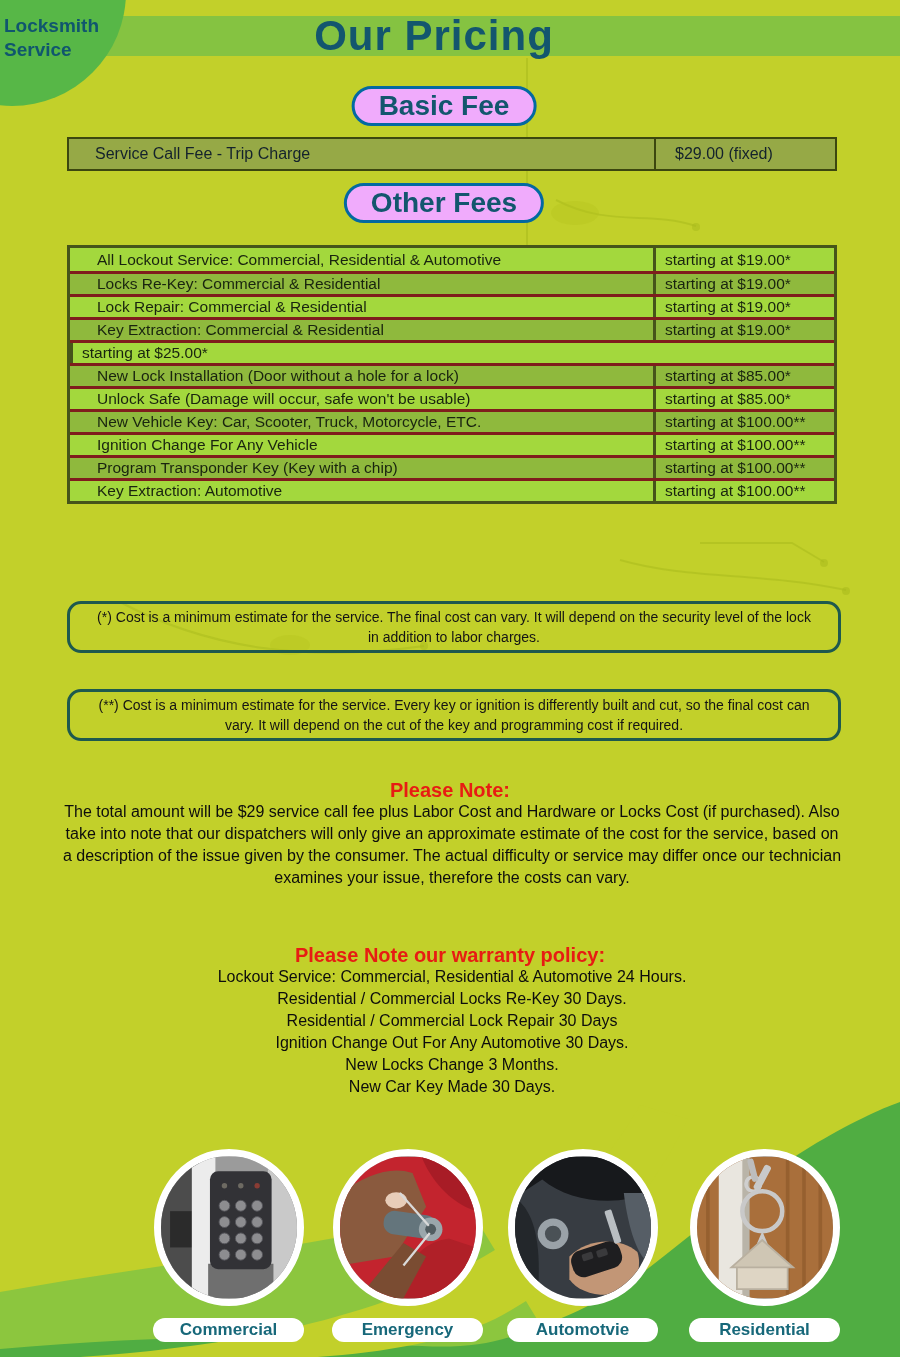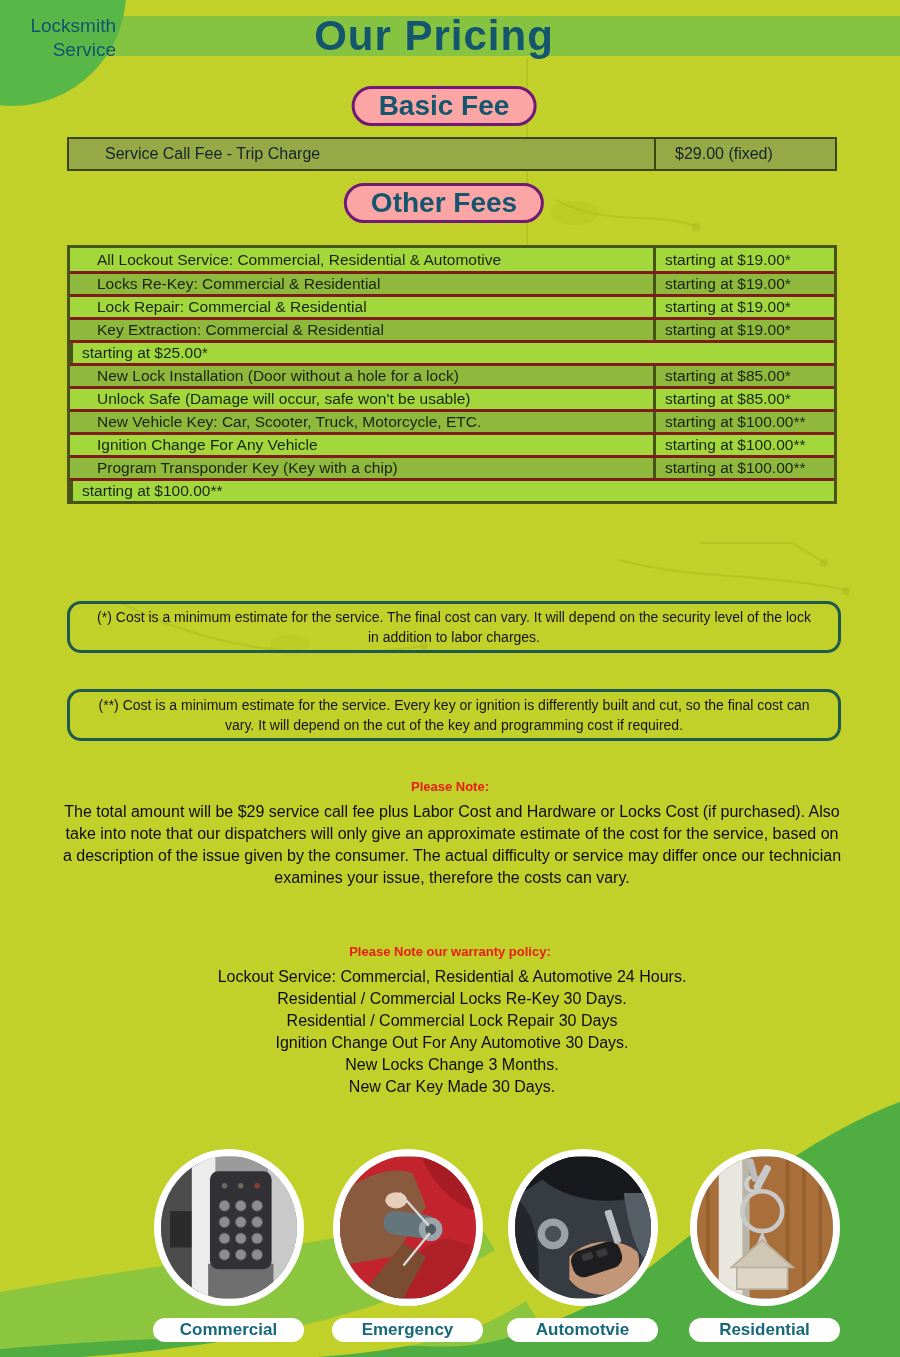--- a/index.html
+++ b/index.html
@@ -9,56 +9,56 @@
     background:#c2d02a;
     font-family:"Liberation Sans", sans-serif;
   }
   #decor-svg, #bottom-svg { position:absolute; left:0; z-index:0; pointer-events:none; }
   #decor-svg { top:0; }
   #bottom-svg { top:1057px; }
 
   #band { position:absolute; top:16px; left:0; width:900px; height:40px; background:#85c341; z-index:1; }
   #brand-circle { position:absolute; left:-102px; top:-122px; width:228px; height:228px;
     border-radius:50%; background:#57b747; z-index:2; }
-  #brand-text { position:absolute; left:4px; top:14px; width:112px; text-align:right;
-    color:#10566e; font-weight:normal; font-size:19px; line-height:24px; z-index:3; }
+  #brand-text { position:absolute; left:4px; top:14px; width:112px; text-align:left;
+    color:#10566e; font-weight:bold; font-size:19px; line-height:24px; z-index:3; }
 
   #page-title { position:absolute; top:12px; left:0; width:868px; text-align:center;
     color:#13566e; font-size:42px; font-weight:800; letter-spacing:1px; z-index:2; }
 
   .section-pill { position:absolute; left:444px; transform:translateX(-50%);
-    background:#fca5a5; border:3px solid #701a75; border-radius:26px;
+    background:#f0abfc; border:3px solid #0369a1; border-radius:26px;
     color:#13566e; font-size:28px; font-weight:bold; padding:1px 24px; white-space:nowrap; z-index:2; }
   #basic-pill { top:86px; }
   #other-pill { top:183px; }
 
   #basic-table { position:absolute; left:67px; top:137px; width:770px; height:34px;
     border:2px solid #3c470f; background:#96a946; display:flex; align-items:stretch;
     font-size:16px; color:#14222c; z-index:2; }
-  #basic-table .svc { flex:1; display:flex; align-items:center; padding-left:36px; }
+  #basic-table .svc { flex:1; display:flex; align-items:center; padding-left:26px; }
   #basic-table .prc { width:181px; border-left:2px solid #3c470f; display:flex; align-items:center; padding-left:19px; }
 
   #other-table { position:absolute; left:67px; top:245px; width:770px;
     border:3px solid #46541a; z-index:2; }
   #other-table .row { display:flex; align-items:stretch; height:23px;
     font-size:15.5px; color:#19240f; border-top:3px solid #7f1d1d; }
   #other-table .row:first-child { border-top:none; }
   #other-table .row.bright { background:#a3d83d;text-align:center; }
   #other-table .row.olive  { background:#8fb93d; }
   #other-table .svc { flex:1; display:flex; align-items:center; padding-left:27px; }
   #other-table .prc { width:181px; border-left:3px solid #46541a; display:flex; align-items:center; padding-left:9px; }
 
   .note-box { position:absolute; left:67px; width:774px; border:3px solid #1e594e;
     border-radius:14px; text-align:center; font-size:14px; color:#141414;
     line-height:20px; padding:3px 22px; z-index:2; }
   #note-box-1 { top:601px; }
   #note-box-2 { top:689px; }
 
   .red-heading { position:absolute; left:0; width:900px; text-align:center;
-    color:#e71c13; font-weight:bold; font-size:13px; z-index:2; }
+    color:#e71c13; font-weight:bold; font-size:20px; z-index:2; }
   #please-note-heading { top:779px; }
   #warranty-heading { top:944px; }
 
   #please-note-body { position:absolute; top:801px; left:62px; width:780px;
     text-align:center; font-size:16px; line-height:22px; color:#0d0d0d; z-index:2; }
   #warranty-list { position:absolute; top:966px; left:62px; width:780px;
     text-align:center; font-size:16px; line-height:22px; color:#0d0d0d; z-index:2; }
 
   .photo { position:absolute; top:1149px; width:150px; height:157px; border-radius:50%;
     border:7px solid #ffffff; overflow:hidden; background:#bbb; z-index:2; }
@@ -155,20 +155,21 @@
   </div>
   <div class="row bright">
     <div class="svc">Ignition Change For Any Vehicle</div>
     <div class="prc">starting at $100.00**</div>
   </div>
   <div class="row olive">
     <div class="svc">Program Transponder Key (Key with a chip)</div>
     <div class="prc">starting at $100.00**</div>
   </div>
   <div class="row bright">
+    <div class="svc">Key Extraction: Automotive</div>
     <div class="prc">starting at $100.00**</div>
   </div>
 </div>
 
 <div id="note-box-1" class="note-box">(*) Cost is a minimum estimate for the service. The final cost can vary. It will depend on the security level of the lock in addition to labor charges.</div>
 <div id="note-box-2" class="note-box">(**) Cost is a minimum estimate for the service. Every key or ignition is differently built and cut, so the final cost can vary. It will depend on the cut of the key and programming cost if required.</div>
 
 <div id="please-note-heading" class="red-heading">Please Note:</div>
 <div id="please-note-body">The total amount will be $29 service call fee plus Labor Cost and Hardware or Locks Cost (if purchased). Also take into note that our dispatchers will only give an approximate estimate of the cost for the service, based on a description of the issue given by the consumer. The actual difficulty or service may differ once our technician examines your issue, therefore the costs can vary.</div>
 

